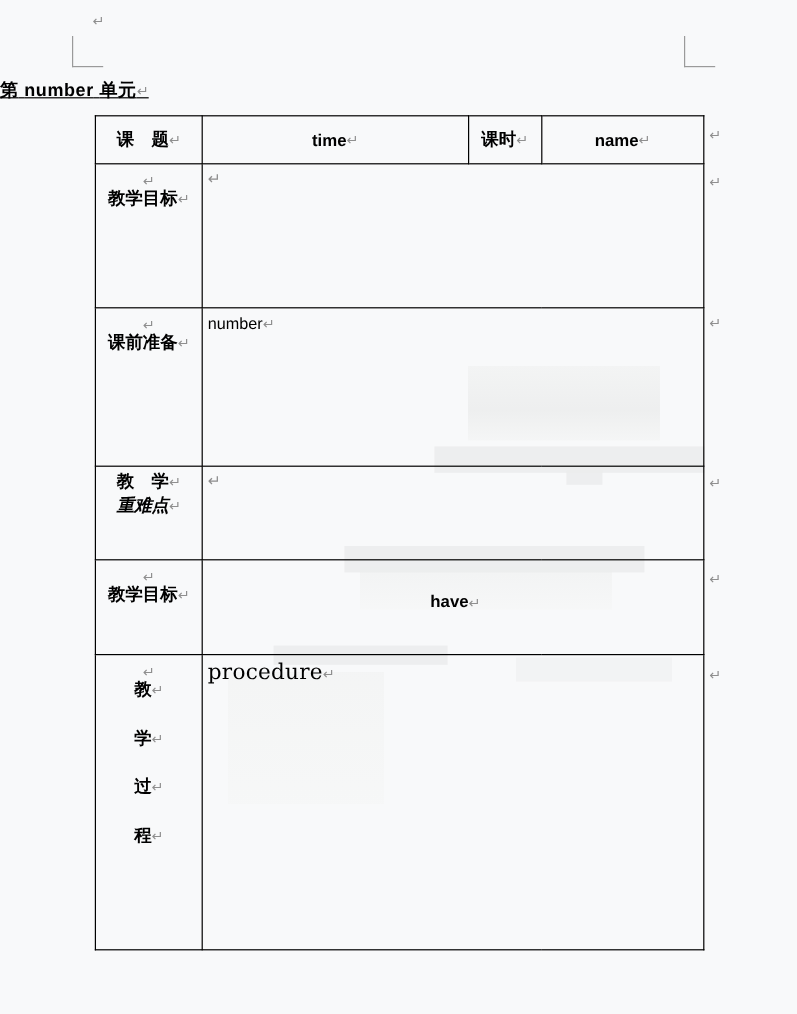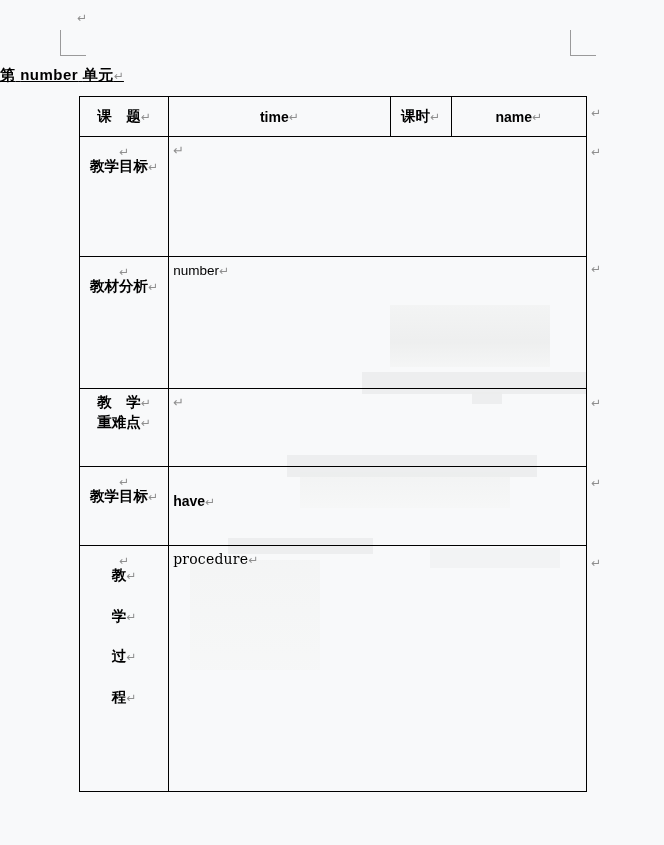--- a/index.html
+++ b/index.html
@@ -166,39 +166,39 @@
     padding: 4px 0 0 4px;
     text-align: left;
   }
   .body-text {
     font-size: 13.5px;
     font-weight: normal;
     font-family: "Liberation Sans", sans-serif;
   }
   .body-text.mono {
     font-family: "DejaVu Serif", serif;
-    font-size: 14px;
+    font-size: 18px;
     letter-spacing: .2px;
   }
   .body-text.centered-bold {
     display: block;
-    text-align: left;
+    text-align: center;
     font-weight: bold;
     font-size: 14px;
   }
 
   .r-analysis td  { height: 119px; }
   .r-target td    { height: 131px; }
   .r-focus td     { height: 77px; }
   .r-prepare td   { height: 78px; }
   .r-procedure td { height: 245px; }
 
   
   .stack .label-line { margin-bottom: 5px; }
-  .stack .label-line:last-child { margin-bottom: 0; }
+  .stack .label-line:last-child { margin-bottom: 0; font-style: italic; }
   .stack-tall .label-line { margin-bottom: 26px; }
   .stack-tall .label-line:last-child { margin-bottom: 0; }
 
   
   .row-end-marks {
     position: absolute;
     left: 591px;
     top: 96px;
     width: 20px;
   }
@@ -275,21 +275,21 @@
         </td>
         <td class="body-cell" colspan="3">
           <div class="cell-inner"><span class="pilcrow pilcrow-lg">↵</span></div>
         </td>
       </tr>
 
       <tr class="r-target">
         <td class="label-cell">
           <div class="cell-inner">
             <span class="blank-line"><span class="pilcrow">↵</span></span>
-            <span class="label-line"><span>教材分析</span><span class="pilcrow">↵</span></span>
+            <span class="label-line"><span>课前准备</span><span class="pilcrow">↵</span></span>
           </div>
         </td>
         <td class="body-cell" colspan="3">
           <div class="cell-inner"><span class="body-text">number</span><span class="pilcrow">↵</span></div>
         </td>
       </tr>
 
       <tr class="r-focus">
         <td class="label-cell">
           <div class="cell-inner stack">

